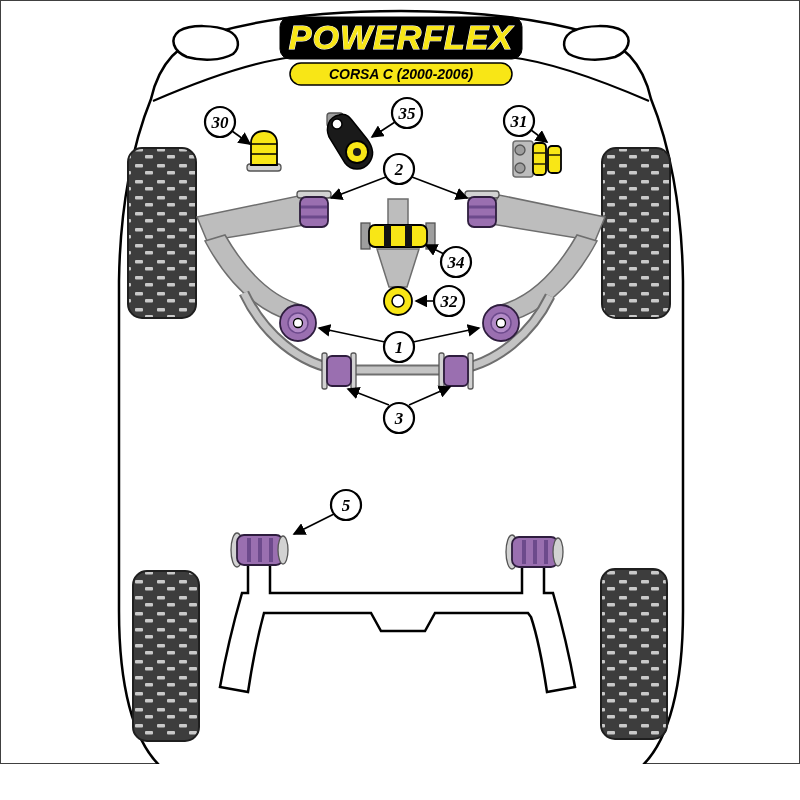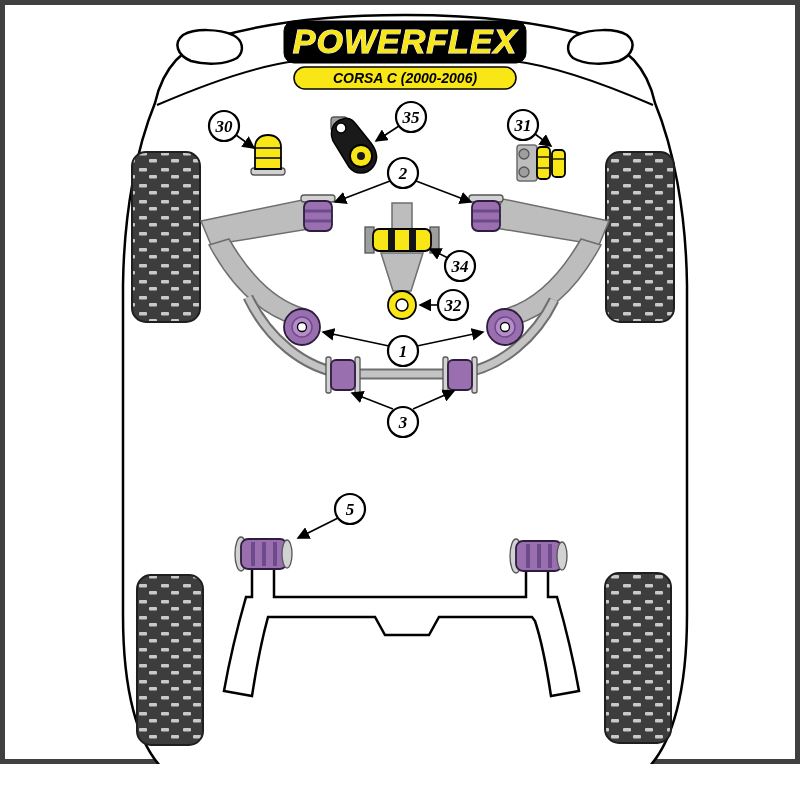--- a/index.html
+++ b/index.html
@@ -1,16 +1,16 @@
 <!DOCTYPE html>
 <html><head>
 <meta charset="utf-8">
 <style>
   html,body{margin:0;padding:0;background:#fff;}
-  .page{width:800px;height:764px;position:relative;background:#fff;border:5px solid #404040;box-sizing:border-box;font-family:"Liberation Sans",sans-serif;}
+  .page{width:800px;height:764px;position:relative;background:#fff;border:1px solid #404040;box-sizing:border-box;font-family:"Liberation Sans",sans-serif;}
   svg{display:block;}
   .outline{fill:#fff;stroke:#000;stroke-width:2.5;}
   .thin{fill:none;stroke:#000;stroke-width:2;}
   .metal{fill:#bdbdbd;stroke:#6e6e6e;stroke-width:1.5;}
   .metal-dk{fill:#9e9e9e;stroke:#555;stroke-width:1.3;}
   .purple{fill:#9a6fb0;stroke:#2e1d3e;stroke-width:1.8;}
   .purple-rib{stroke:#6d4a8c;stroke-width:4;}
   .purple-line{stroke:#6d4a8c;stroke-width:3;}
   .yellow{fill:#f8e616;stroke:#000;stroke-width:1.8;}
   .washer{fill:#d2d2d2;stroke:#555;stroke-width:1.3;}

